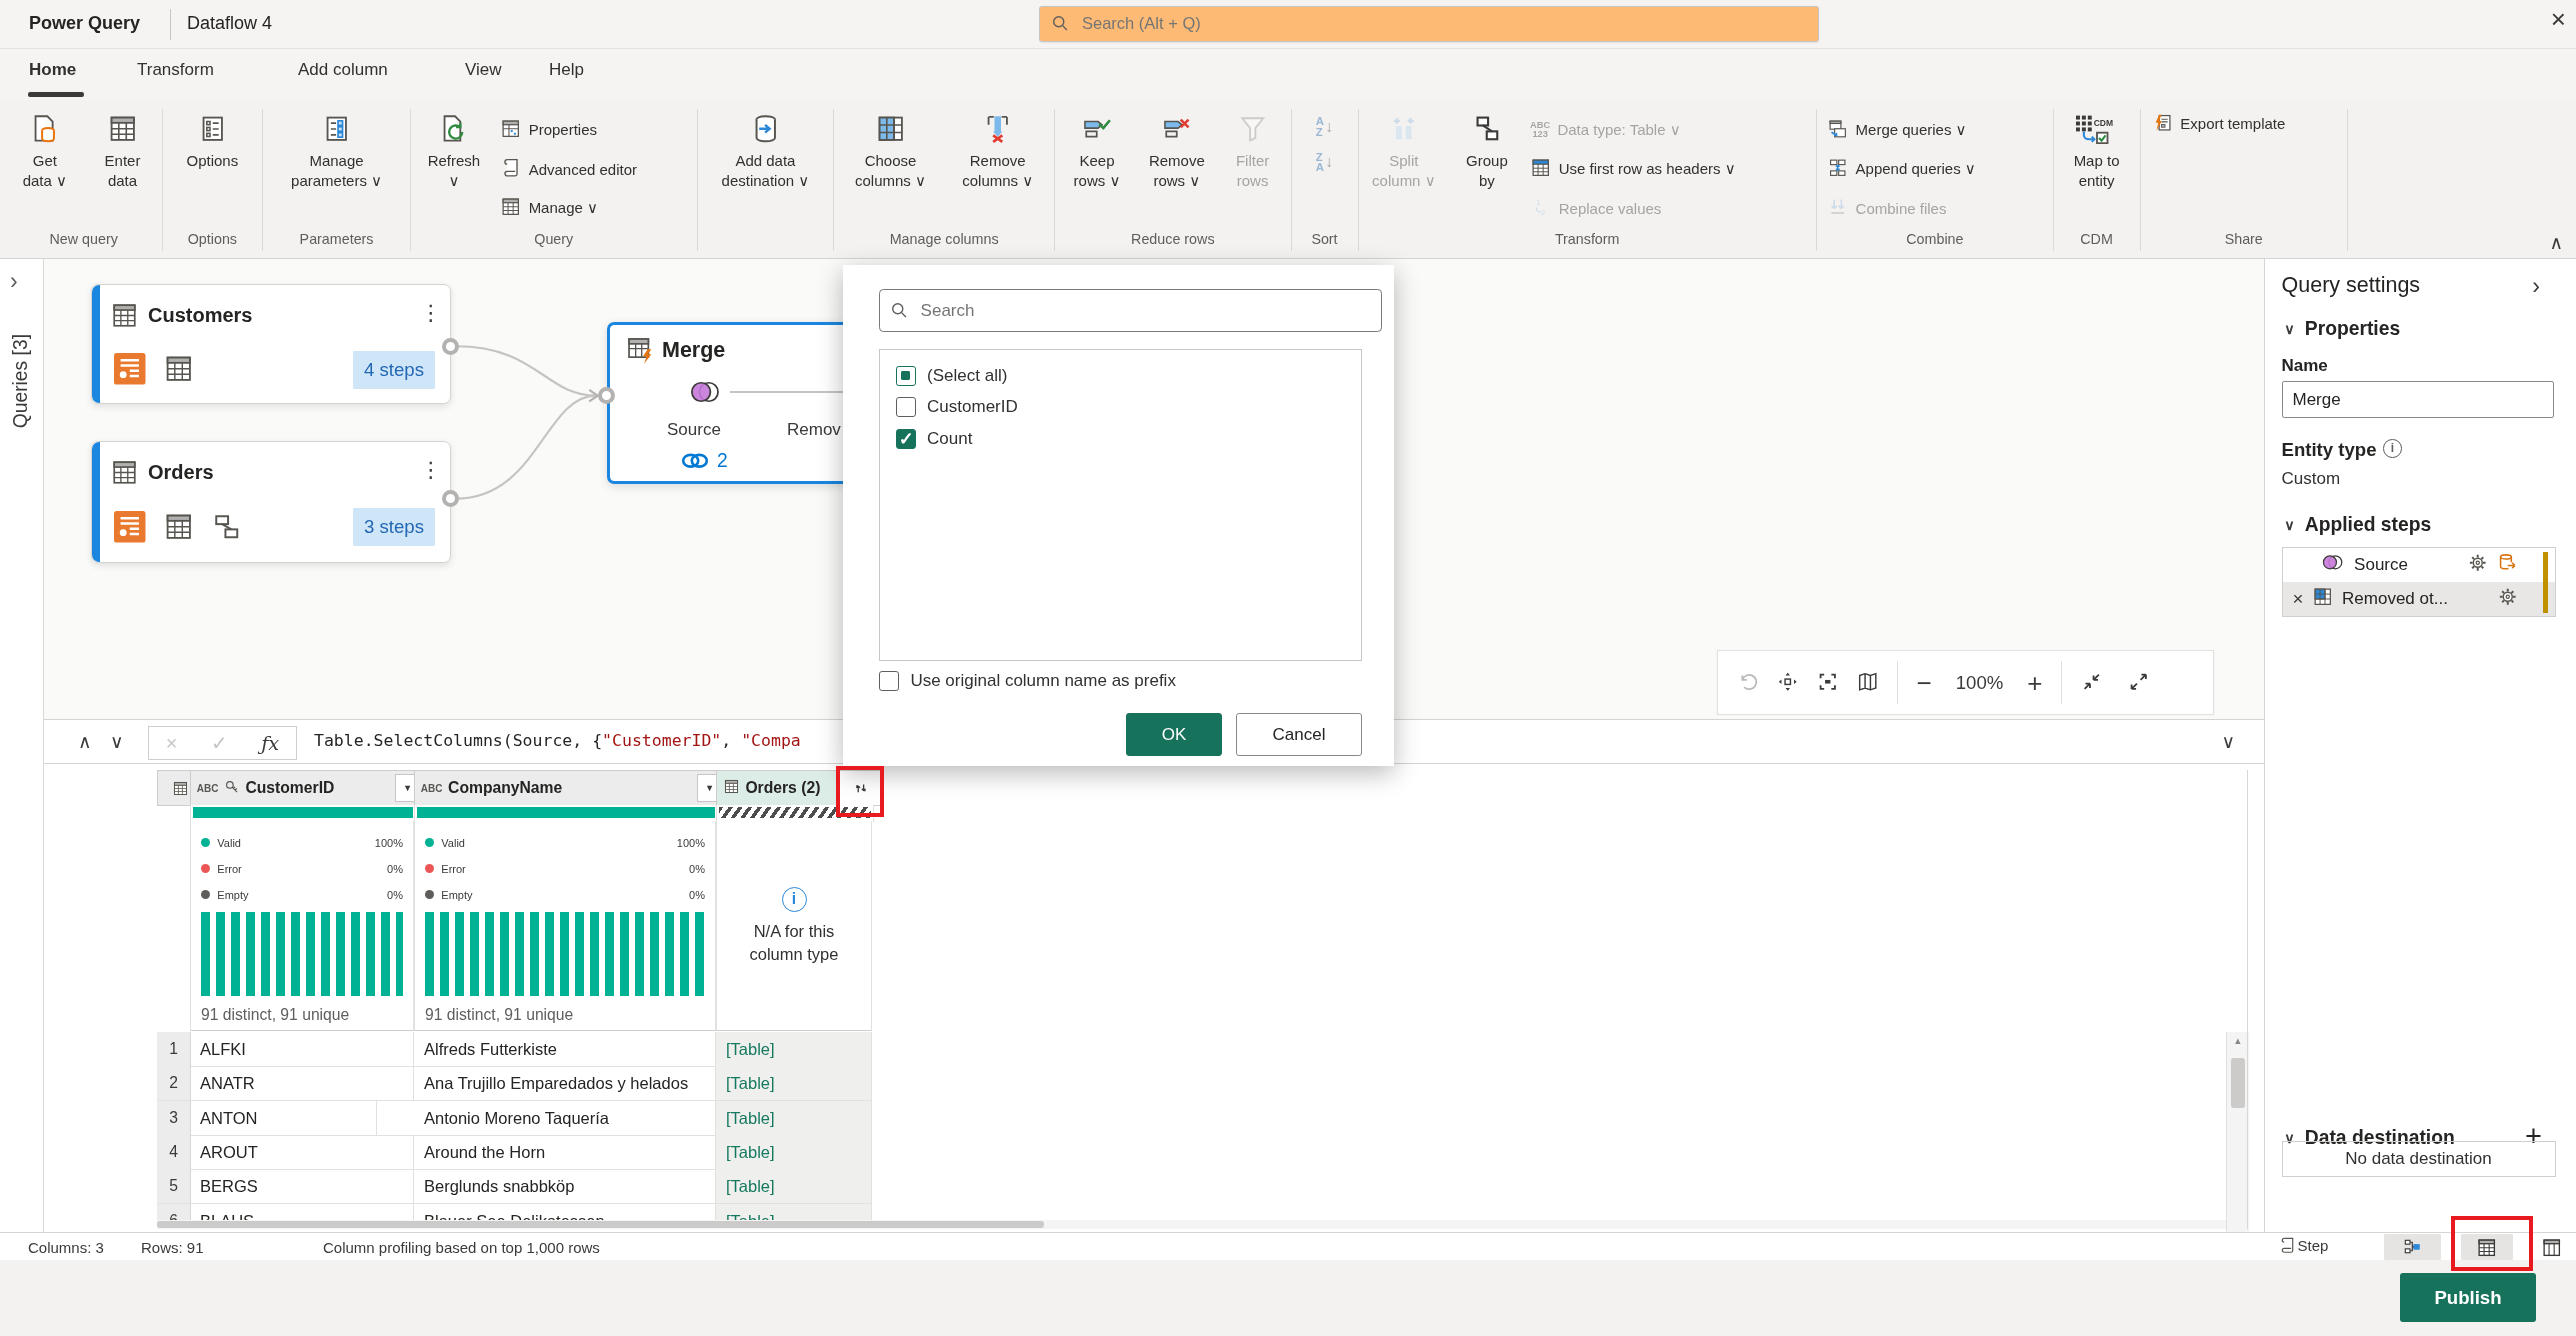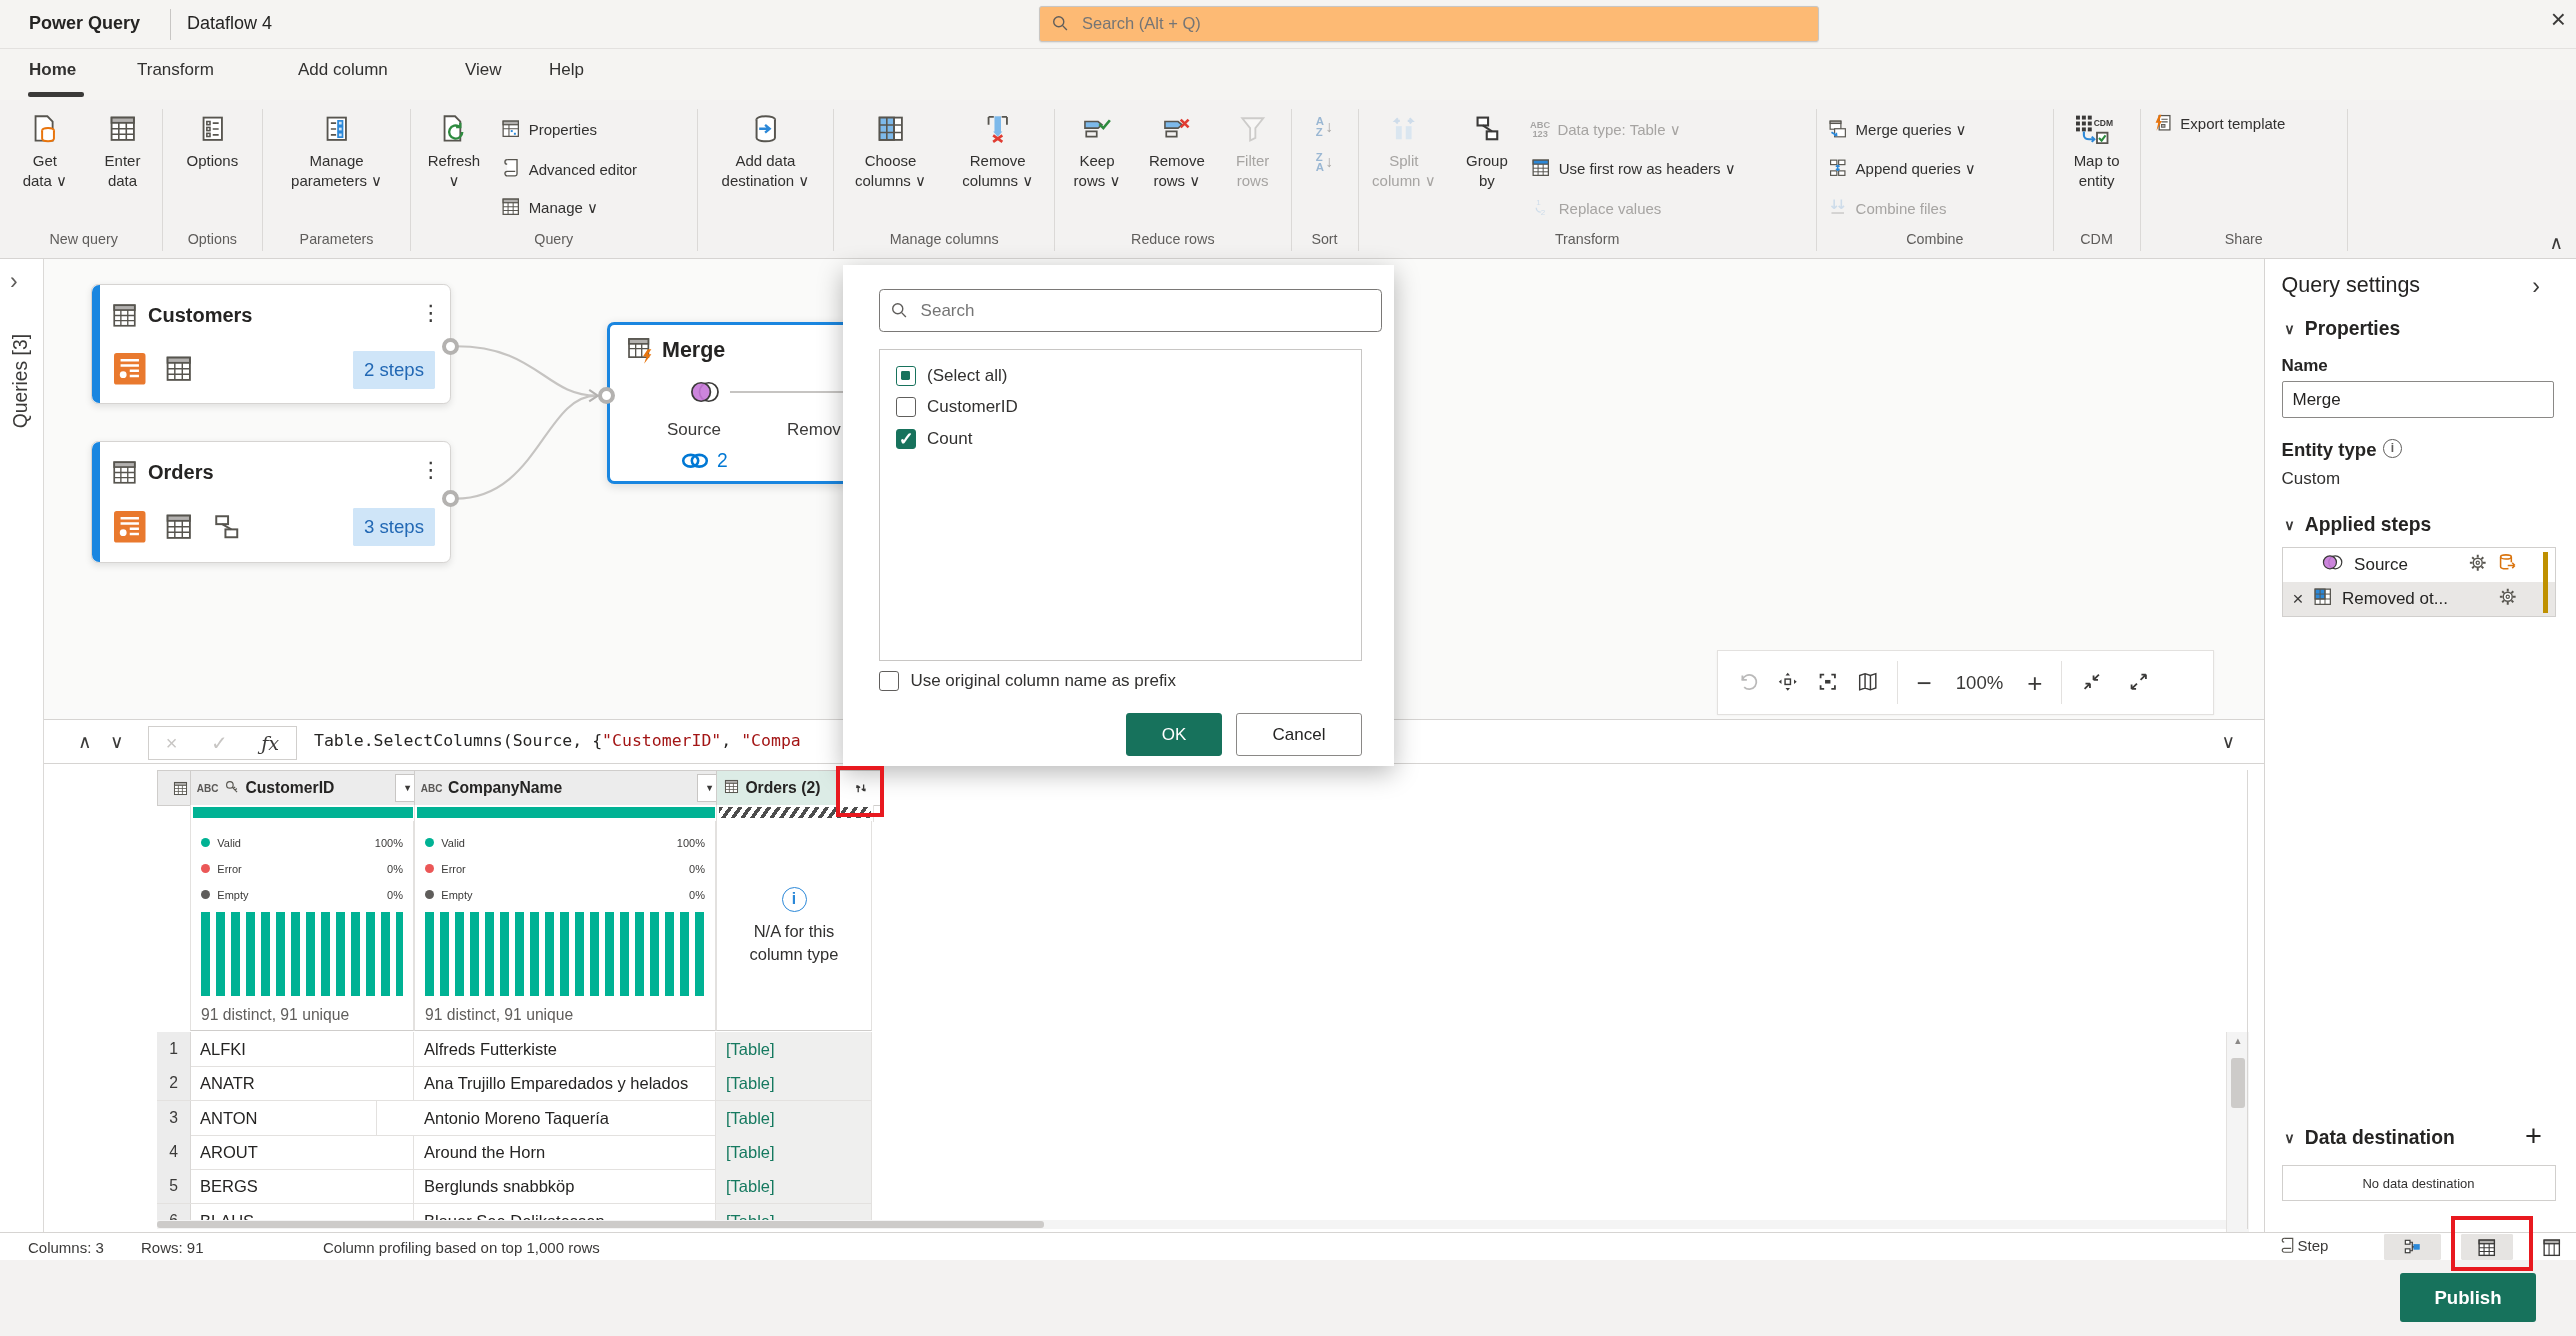--- a/index.html
+++ b/index.html
@@ -115,21 +115,21 @@
   .sechead{position:absolute;left:19.3px;display:flex;align-items:center;gap:10px;font-size:19.3px;font-weight:700;color:#252423}
   .sechev{font-size:14.3px;color:#3b3a39}
   .plabel{position:absolute;left:16.5px;font-size:17px;font-weight:700;color:#252423}
   .pinput{position:absolute;left:16.5px;width:272px;height:37px;border:1.4px solid #8a8886;border-radius:2.1px;font-size:17px;font-family:inherit;color:#252423;padding:0 10px;box-sizing:border-box;outline:none;background:#fff}
   .ptext{position:absolute;left:16.5px;font-size:17px;color:#323130}
   .steps{position:absolute;left:16.5px;top:288px;width:272px;height:68px;border:0.7px solid #d1cfcd}
   .steprow{position:relative;height:34px;display:flex;align-items:center;gap:8.6px;padding-left:10px;font-size:17px;color:#252423}
   .steprow.sel{background:#e9e7e5}
   .goldbar{position:absolute;right:6.4px;top:3.6px;width:5px;height:61px;background:#bf9000}
   .ginfo{width:18.6px;height:18.6px;border:1.4px solid #5f5d5b;border-radius:50%;color:#5f5d5b;font-size:12px;display:inline-flex;align-items:center;justify-content:center;font-weight:700}
-  .destbox{position:absolute;left:16.5px;top:906px;width:272px;height:34px;border:0.7px solid #d1cfcd;display:flex;align-items:center;justify-content:center;font-size:13px;color:#323130}
+  .destbox{position:absolute;left:16.5px;top:882px;width:272px;height:34px;border:0.7px solid #d1cfcd;display:flex;align-items:center;justify-content:center;font-size:17px;color:#323130}
   .plusbtn{position:absolute;right:34px;top:864px;font-size:29px;font-weight:400;color:#252423;line-height:26px}
   .redbox{position:absolute;border:4.3px solid #e8191f;z-index:60;pointer-events:none}
   .xclose{position:absolute;right:10px;top:5.7px;font-size:26px;color:#3b3a39;line-height:26px}
 </style>
 </head>
 <body>
 
 <div class="app">
 
   <div class="abs titlebar">
@@ -539,21 +539,21 @@
     <span class="abs" style="left:22px;top:68px"><svg class="ic44" viewBox="0 0 24 24">
           <rect width="24" height="24" rx="2" fill="#e9792e"></rect>
           <circle cx="7" cy="16.5" r="2.6" fill="#fff"></circle>
           <path d="M5 5.5h14M5 9.5h14M12 13.5h7M12 17.5h7" stroke="#fff" stroke-width="1.8"></path>
         </svg></span>
     <span class="abs" style="left:71px;top:68px"><svg class="ic44" viewBox="0 0 24 24">
           <rect x="3.5" y="3.5" width="17" height="17" fill="#fff" stroke="#57554f" stroke-width="1.4"></rect>
           <rect x="3.5" y="3.5" width="17" height="4" fill="#b3b1af" stroke="#57554f" stroke-width="1.4"></rect>
           <path d="M3.5 12h17M3.5 16.2h17M9 7.5v13M14.7 7.5v13" stroke="#57554f" stroke-width="1.1"></path>
         </svg></span>
-    <span class="badge" style="left:261px;top:66px;width:82px;height:38px">2 steps</span>
+    <span class="badge" style="left:261px;top:66px;width:82px;height:38px">4 steps</span>
   </div>
   <span class="port abs" style="left:442px;top:338px"></span>
 
   <div class="node abs" style="left:91px;top:441px;width:360px;height:122px">
     <span class="bluebar"></span>
     <span class="abs" style="left:18px;top:15.7px"><svg class="ic44" style="width:29px;height:29px" viewBox="0 0 24 24">
           <rect x="3.5" y="3.5" width="17" height="17" fill="#fff" stroke="#57554f" stroke-width="1.4"></rect>
           <rect x="3.5" y="3.5" width="17" height="4" fill="#b3b1af" stroke="#57554f" stroke-width="1.4"></rect>
           <path d="M3.5 12h17M3.5 16.2h17M9 7.5v13M14.7 7.5v13" stroke="#57554f" stroke-width="1.1"></path>
         </svg></span>

